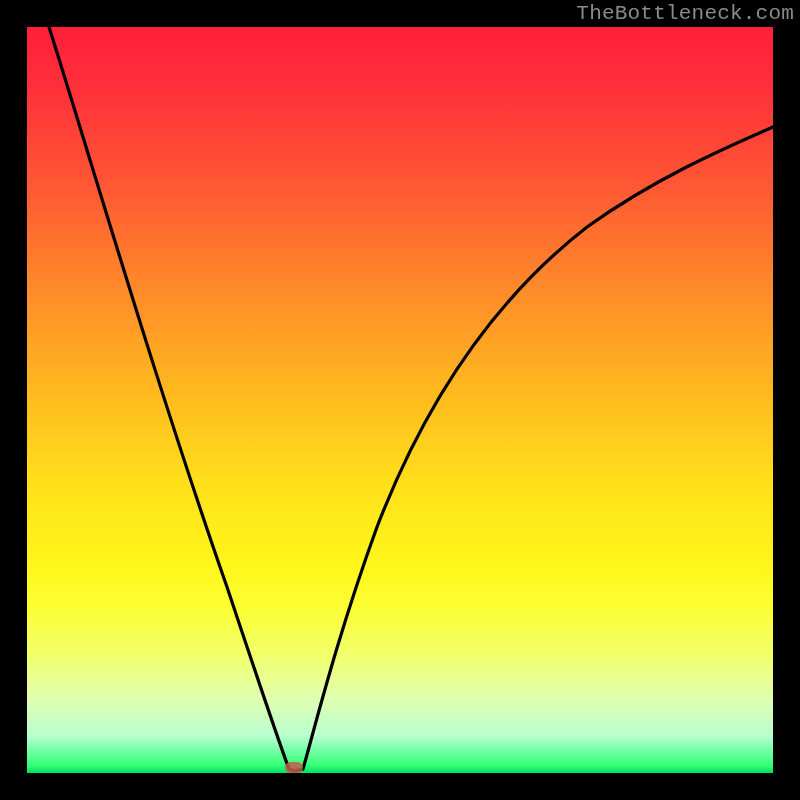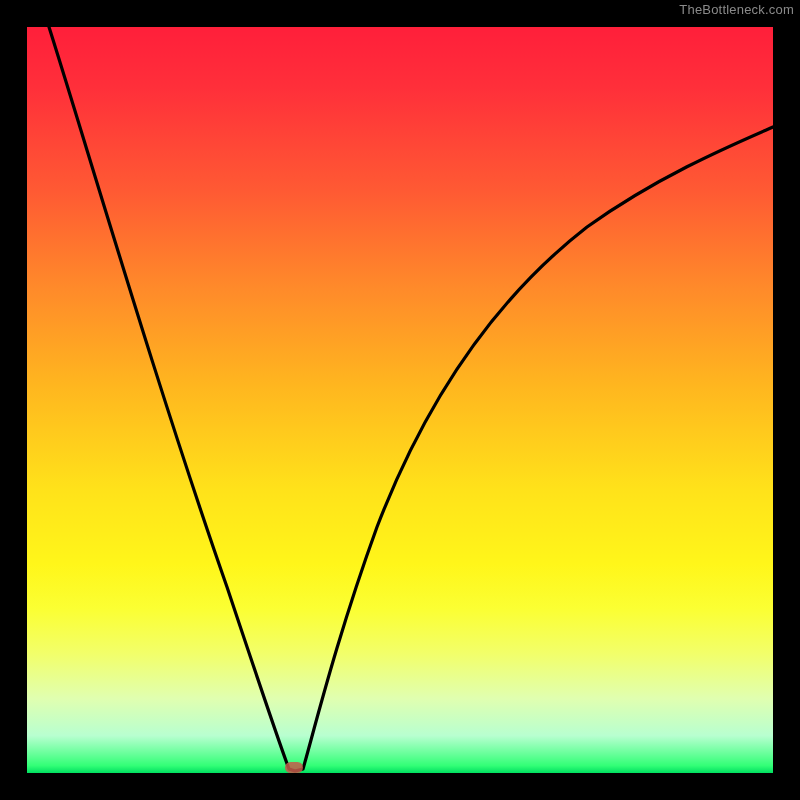--- a/index.html
+++ b/index.html
@@ -37,22 +37,22 @@
       #e0ffb0 90%,
       #b8ffd0 95%,
       #33ff77 99%,
       #00e060 100%
     );
   }
   .watermark {
     position: absolute;
     top: 2px;
     right: 6px;
-    font-family: Liberation Sans, sans-serif;
-    font-size: 13px;
+    font-family: Liberation Mono, monospace;
+    font-size: 21px;
     color: #8a8a8a;
     letter-spacing: 0.2px;
   }
   svg.curve {
     position: absolute;
     left: 0;
     top: 0;
     width: 746px;
     height: 746px;
   }

